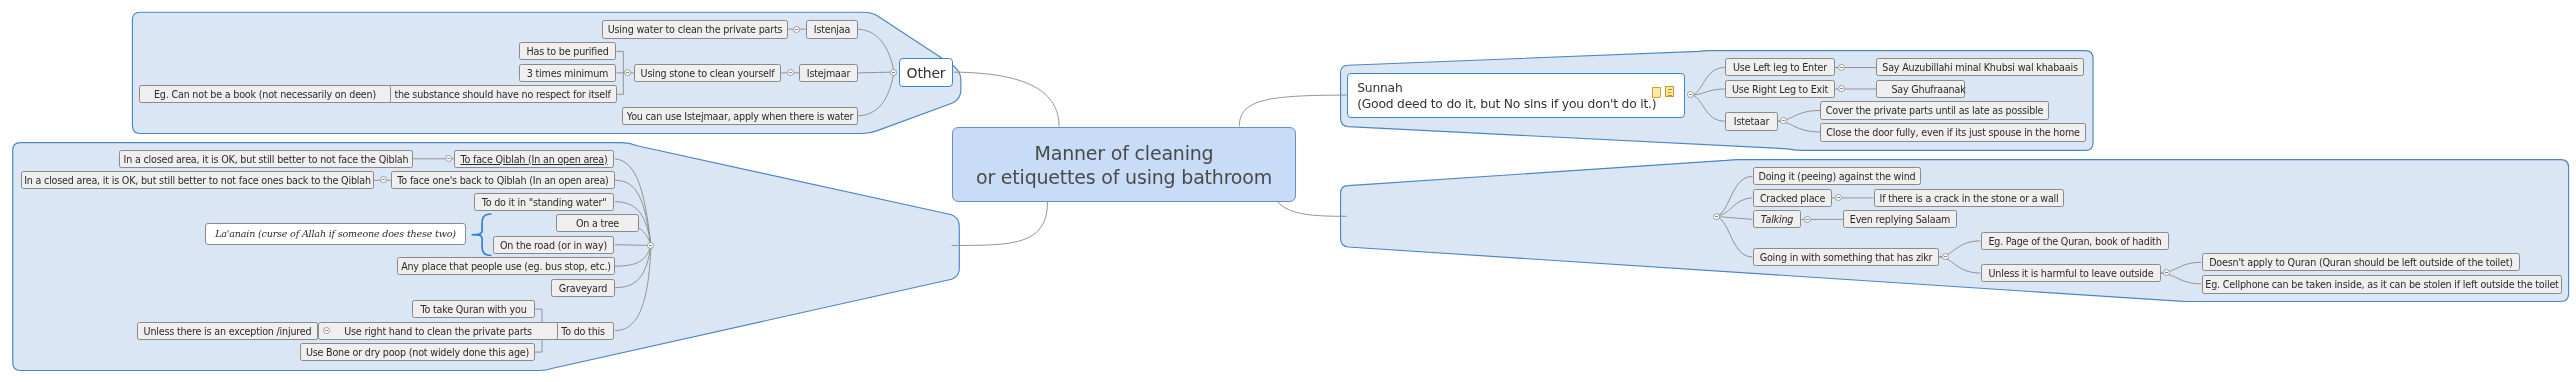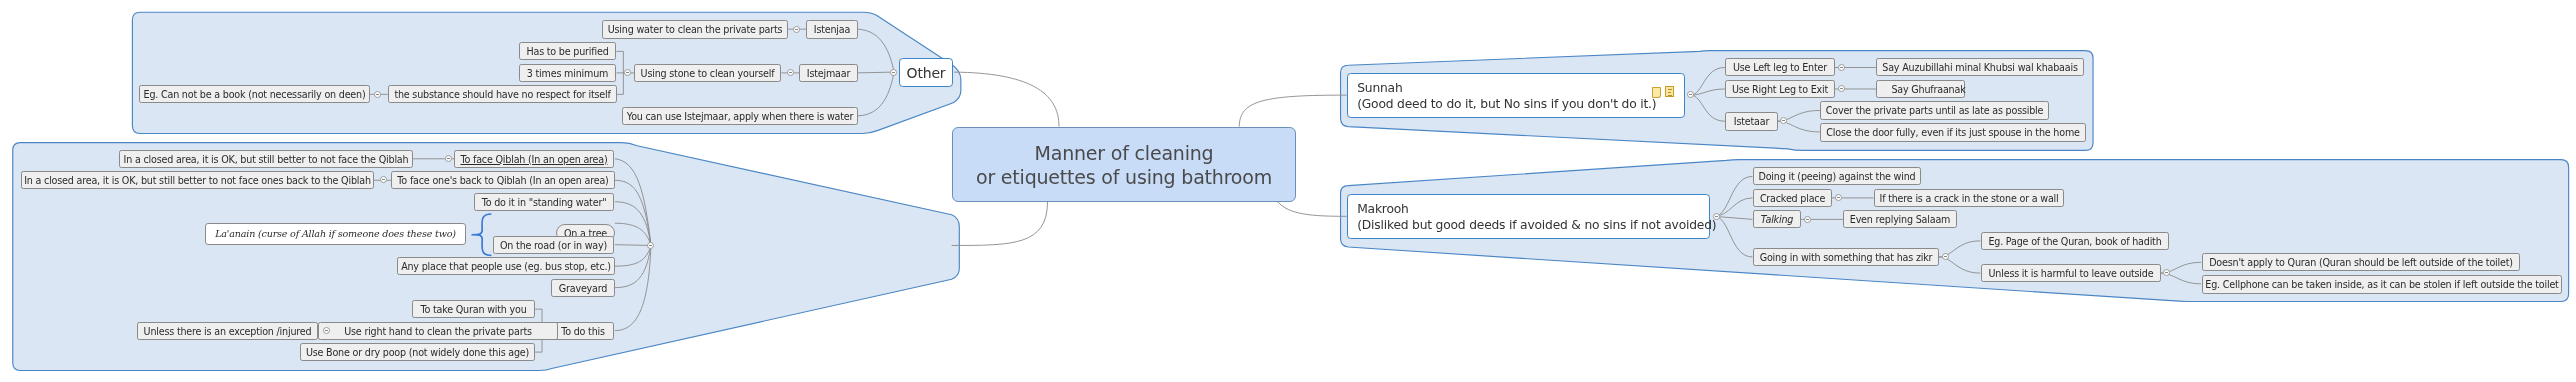--- a/index.html
+++ b/index.html
@@ -121,36 +121,36 @@
 
 <div class="node" style="left:799px; top:64px; width:59px; height:18.4px;">Istejmaar</div>
 <div class="collapse" style="left:787px; top:69px;"></div>
 <div class="node" style="left:634px; top:64px; width:147px; height:18.4px;">Using stone to clean yourself</div>
 <div class="collapse" style="left:624px; top:69px;"></div>
 
 <div class="node" style="left:519px; top:42px; width:97px; height:18.4px;">Has to be purified</div>
 <div class="node" style="left:519px; top:64px; width:97px; height:18.4px;">3 times minimum</div>
 <div class="node" style="left:388px; top:85px; width:229px; height:18.4px;">the substance should have no respect for itself</div>
 <div class="collapse" style="left:374px; top:91px;"></div>
-<div class="node" style="left:139px; top:85px; width:231px; height:18.4px;">Eg. Can not be a book (not necessarily on deen)</div>
+<div class="node" style="left:139px; top:85px; width:252px; height:18.4px;">Eg. Can not be a book (not necessarily on deen)</div>
 
 <div class="node" style="left:622px; top:107px; width:236px; height:18.4px;">You can use Istejmaar, apply when there is water</div>
 
 <div class="collapse" style="left:647px; top:242px;"></div>
 
 <div class="node" style="left:454px; top:150px; width:160px; height:18.4px;text-decoration:underline;">To face Qiblah (In an open area)</div>
 <div class="collapse" style="left:445px; top:155px;"></div>
 <div class="node" style="left:119px; top:150px; width:294px; height:18.4px;">In a closed area, it is OK, but still better to not face the Qiblah</div>
 
 <div class="node" style="left:391px; top:171px; width:224px; height:18.4px;">To face one's back to Qiblah (In an open area)</div>
 <div class="collapse" style="left:380px; top:176px;"></div>
 <div class="node" style="left:21px; top:171px; width:353px; height:18.4px;">In a closed area, it is OK, but still better to not face ones back to the Qiblah</div>
 
 <div class="node" style="left:474px; top:193px; width:140px; height:18.4px;">To do it in "standing water"</div>
-<div class="node" style="left:556px; top:224px; width:59px; height:18.4px;border-radius:9px;">On a tree</div>
+<div class="node" style="left:556px; top:214px; width:83px; height:18.4px;">On a tree</div>
 <div class="node" style="left:493px; top:236px; width:121px; height:18.4px;">On the road (or in way)</div>
 <div class="node" style="left:397px; top:257px; width:218px; height:18.4px;">Any place that people use (eg. bus stop, etc.)</div>
 <div class="node" style="left:551px; top:279px; width:64px; height:18.4px;">Graveyard</div>
 
 <div class="node italic" style="left:205px; top:223px; width:261px; height:21.5px;">La'anain (curse of Allah if someone does these two)</div>
 
 <div class="node" style="left:552px; top:322px; width:62px; height:18.4px;">To do this</div>
 <div class="collapse" style="left:543px; top:327px;"></div>
 <div class="node" style="left:412px; top:300px; width:123px; height:18.4px;">To take Quran with you</div>
 <div class="node" style="left:318px; top:322px; width:240px; height:18.4px;text-align:center;">Use right hand to clean the private parts</div>
@@ -174,26 +174,20 @@
 
 <div class="node" style="left:1725px; top:80px; width:110px; height:18.4px;">Use Right Leg to Exit</div>
 <div class="collapse" style="left:1838px; top:85px;"></div>
 <div class="node" style="left:1876px; top:80px; width:89px; height:18.4px;padding-left:22px;">Say Ghufraanak</div>
 
 <div class="node" style="left:1725px; top:112px; width:53px; height:19px;">Istetaar</div>
 <div class="collapse" style="left:1780px; top:117px;"></div>
 <div class="node" style="left:1820px; top:101px; width:229px; height:19px;">Cover the private parts until as late as possible</div>
 <div class="node" style="left:1820px; top:123px; width:266px; height:19px;">Close the door fully, even if its just spouse in the home</div>
 
-<div class="node main" style="left:1347px; top:194px; width:363px; height:45px;">
-  <div style="display:flex; flex-direction:column;">
-    <span>Makrooh</span>
-    <span>(Disliked but good deeds if avoided &amp; no sins if not avoided)</span>
-  </div>
-</div>
 <div class="collapse" style="left:1713px; top:213px;"></div>
 
 <div class="node" style="left:1753px; top:167px; width:168px; height:18.4px;">Doing it (peeing) against the wind</div>
 <div class="node" style="left:1753px; top:189px; width:79px; height:18.4px;">Cracked place</div>
 <div class="collapse" style="left:1835px; top:194px;"></div>
 <div class="node" style="left:1874px; top:189px; width:190px; height:18.4px;">If there is a crack in the stone or a wall</div>
 
 <div class="node" style="left:1753px; top:210px; width:48px; height:18.4px;font-style:italic;">Talking</div>
 <div class="collapse" style="left:1804px; top:216px;"></div>
 <div class="node" style="left:1843px; top:210px; width:114px; height:18.4px;">Even replying Salaam</div>

